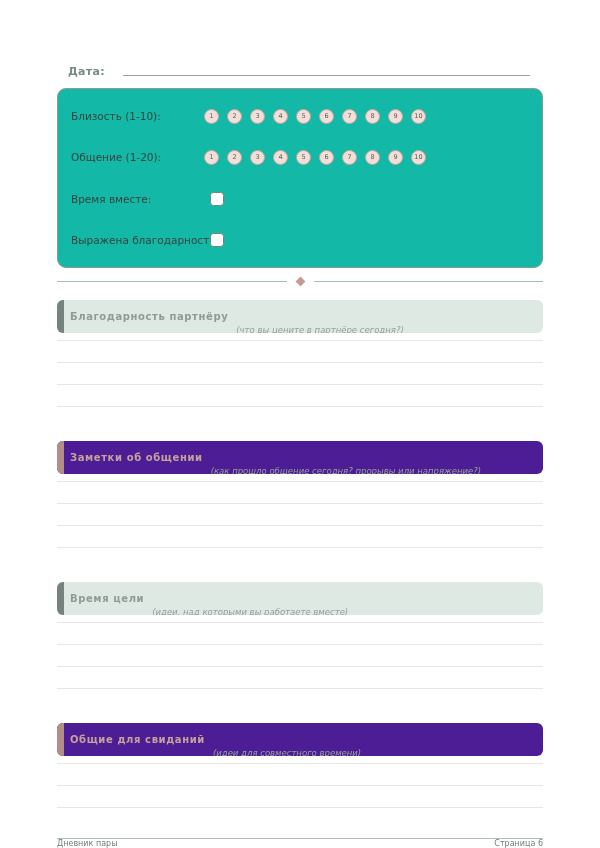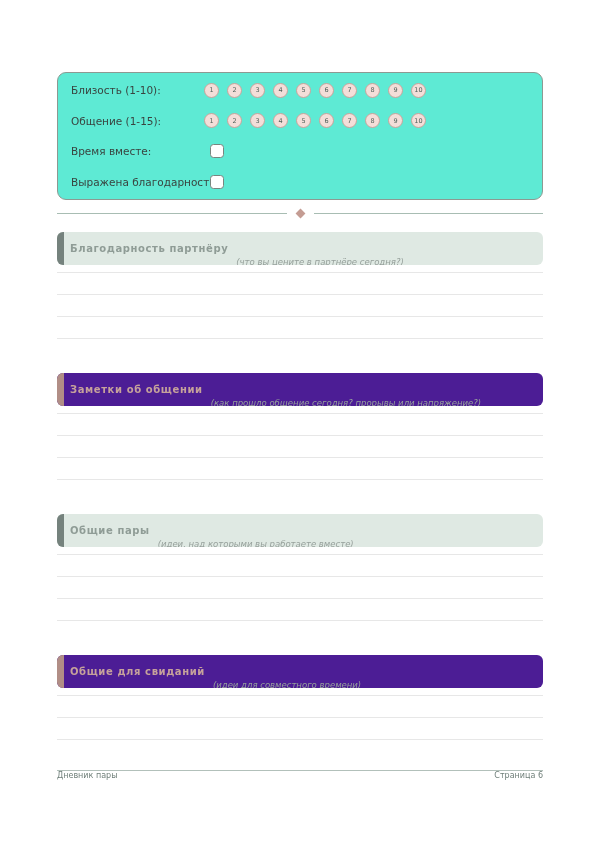--- a/index.html
+++ b/index.html
@@ -12,22 +12,22 @@
     padding:62px 57px 0;
     overflow:hidden;
   }
   
   .date-row { display:flex; align-items:flex-end; margin-left:11px; height:16px; }
   .date-label { font-size:11px; font-weight:bold; color:#7a8a84; letter-spacing:.3px; }
   .date-line { flex:1; border-bottom:1px solid #98a39d; margin:0 13px 2px 18px; }
 
   
   .metrics-box {
-    margin-top:10px; height:128px;
-    background:#5eead4;
+    margin-top:10px; height:180px;
+    background:#14b8a6;
     border:1.5px solid #8d9992;
     border-radius:9px;
     padding:2px 13px;
     display:flex; flex-direction:column; justify-content:space-evenly;
   }
   .metric-row { display:flex; align-items:center; height:32px; }
   .metric-label { width:133px; flex:none; font-size:10.5px; color:#39433f; white-space:nowrap; }
   .scale { display:flex; gap:8px; }
   .circle {
     width:15px; height:15px; border-radius:50%;
@@ -72,39 +72,43 @@
     border-top:1px solid #b2c0ba;
     display:flex; justify-content:space-between;
     font-size:8px; color:#6e7e78;
   }
 </style>
 </head>
 <body>
 
 <div class="page">
 
+  <div class="date-row">
+    <span class="date-label">Дата:</span>
+    <span class="date-line"></span>
+  </div>
 
   <div class="metrics-box">
     <div class="metric-row">
       <span class="metric-label">Близость (1-10):</span>
       <div class="scale">
           <span class="circle">1</span>
           <span class="circle">2</span>
           <span class="circle">3</span>
           <span class="circle">4</span>
           <span class="circle">5</span>
           <span class="circle">6</span>
           <span class="circle">7</span>
           <span class="circle">8</span>
           <span class="circle">9</span>
           <span class="circle">10</span>
         </div>
     </div>
     <div class="metric-row">
-      <span class="metric-label">Общение (1-15):</span>
+      <span class="metric-label">Общение (1-20):</span>
       <div class="scale">
           <span class="circle">1</span>
           <span class="circle">2</span>
           <span class="circle">3</span>
           <span class="circle">4</span>
           <span class="circle">5</span>
           <span class="circle">6</span>
           <span class="circle">7</span>
           <span class="circle">8</span>
           <span class="circle">9</span>
@@ -151,21 +155,21 @@
       <div class="wline firstline"></div>
       <div class="wline"></div>
       <div class="wline"></div>
       <div class="wline"></div>
     </div>
   </section>
 
   <section class="section green">
     <div class="section-header">
       <span class="accent"></span>
-      <span class="sec-title">Общие пары</span>
+      <span class="sec-title">Время цели</span>
       <span class="sec-hint">(идеи, над которыми вы работаете вместе)</span>
     </div>
     <div class="lines">
       <div class="wline firstline"></div>
       <div class="wline"></div>
       <div class="wline"></div>
       <div class="wline"></div>
     </div>
   </section>
 

